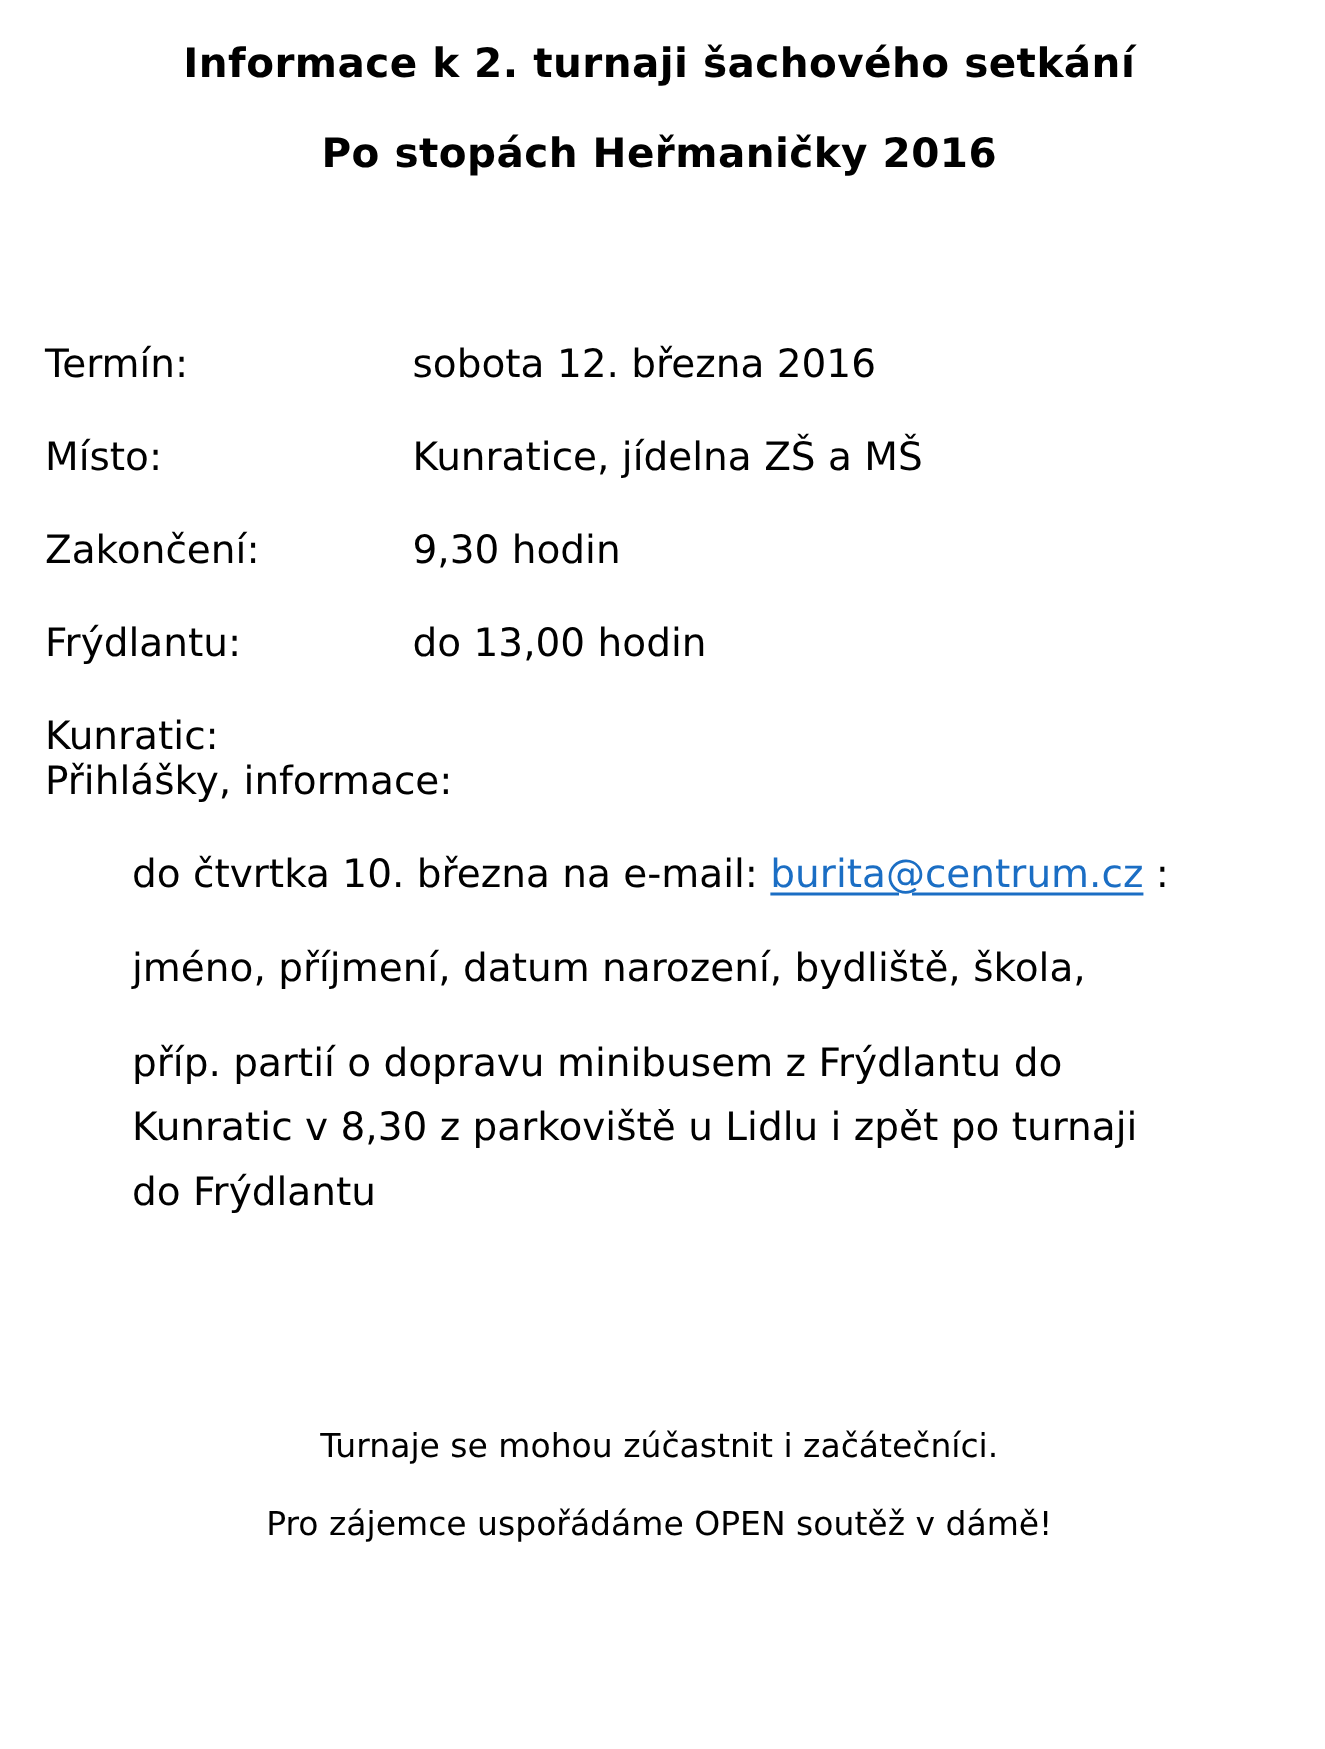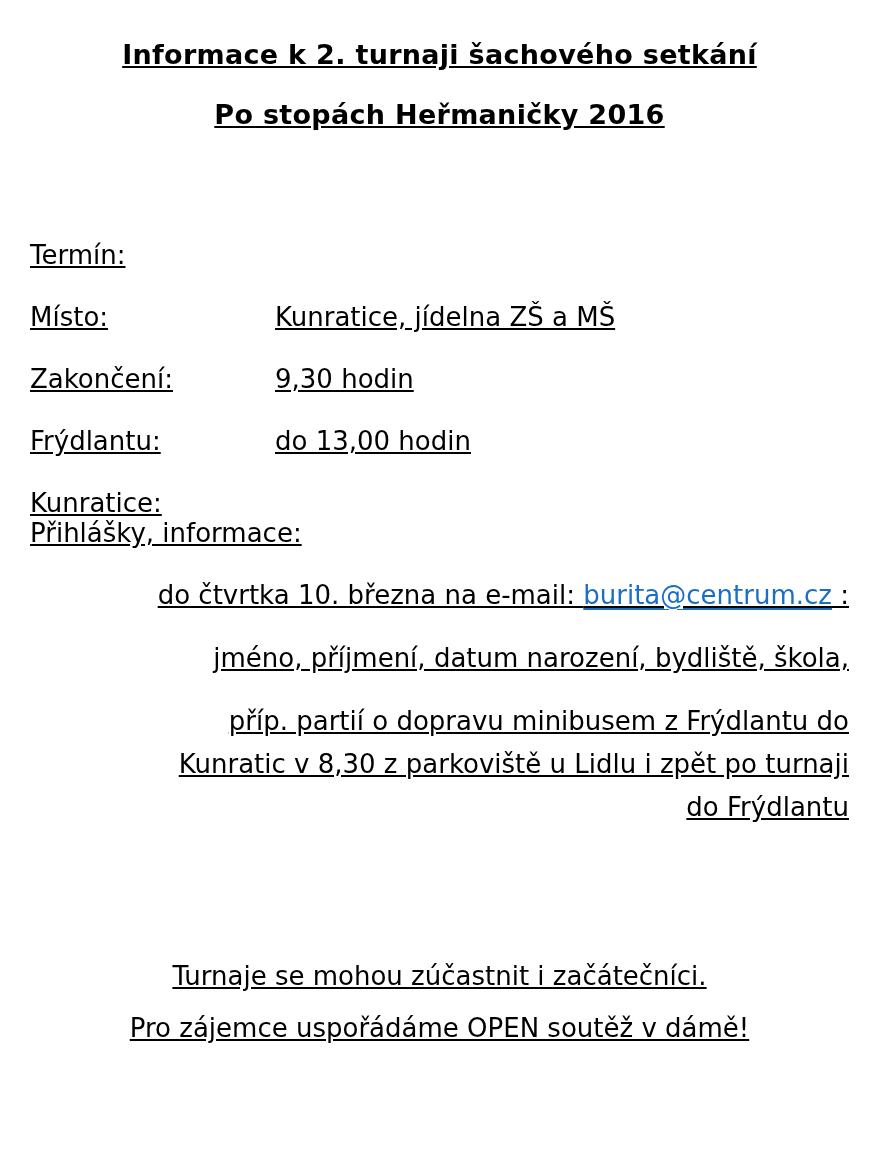--- a/index.html
+++ b/index.html
@@ -4,21 +4,21 @@
 <style>
   * { margin: 0; padding: 0; box-sizing: border-box; }
   html, body { background: #ffffff; }
   body {
     width: 883px;
     height: 1166px;
     overflow: hidden;
     color: #000000;
     font-family: "DejaVu Sans", sans-serif;
   }
-  .page { padding: 24px 34px 0 30px; text-decoration: underline; }
+  .page { padding: 12px 34px 0 30px; }
 
   .title-block { text-align: center; }
   .title-line {
     height: 60px;
     display: flex;
     align-items: center;
     justify-content: center;
     font-size: 27px;
     font-weight: bold;
     letter-spacing: 0.3px;
@@ -32,72 +32,73 @@
     font-size: 26px;
   }
   .detail-label { width: 245px; flex-shrink: 0; }
   .detail-value { flex: 1; }
 
   .section-heading {
     font-size: 26px;
     height: 62px;
   }
 
-  .sub { margin-left: 82px; font-size: 26px; text-align: right; }
+  .sub { margin-left: 58px; font-size: 26px; }
   .sub-deadline { height: 63px; }
   .sub-required { height: 57px; }
   .sub-transport .transport-line { line-height: 43px; }
 
   a.email-link {
     color: #1b6ec4;
     text-decoration: underline;
     text-underline-offset: 4px;
     text-decoration-thickness: 2px;
   }
 
   .footer-block {
     margin-top: 121px;
     text-align: center;
   }
   .footer-line {
     height: 52px;
     display: flex;
     align-items: center;
     justify-content: center;
-    font-size: 26px;
+    font-size: 22px;
   }
 </style>
 </head>
 <body>
 
 <div class="page">
 
   <div class="title-block">
     <div class="title-line">Informace k 2. turnaji šachového setkání</div>
     <div class="title-line">Po stopách Heřmaničky 2016</div>
   </div>
 
   <div class="details">
     <div class="detail-row">
       <div class="detail-label">Termín:</div>
+      <div class="detail-value">sobota 12. března 2016</div>
     </div>
     <div class="detail-row">
       <div class="detail-label">Místo:</div>
       <div class="detail-value">Kunratice, jídelna ZŠ a MŠ</div>
     </div>
     <div class="detail-row">
       <div class="detail-label">Zakončení:</div>
       <div class="detail-value">9,30 hodin</div>
     </div>
     <div class="detail-row">
       <div class="detail-label">Frýdlantu:</div>
       <div class="detail-value">do 13,00 hodin</div>
     </div>
     <div class="detail-row">
-      <div class="detail-label">Kunratice:</div>
+      <div class="detail-label">Kunratic:</div>
     </div>
   </div>
 
   <div class="section-heading">Přihlášky, informace:</div>
 
   <div class="sub sub-deadline">
     <span>do čtvrtka 10. března na e-mail: </span><a class="email-link" href="#">burita@centrum.cz</a><span> :</span>
   </div>
 
   <div class="sub sub-required">jméno, příjmení, datum narození, bydliště, škola,</div>

